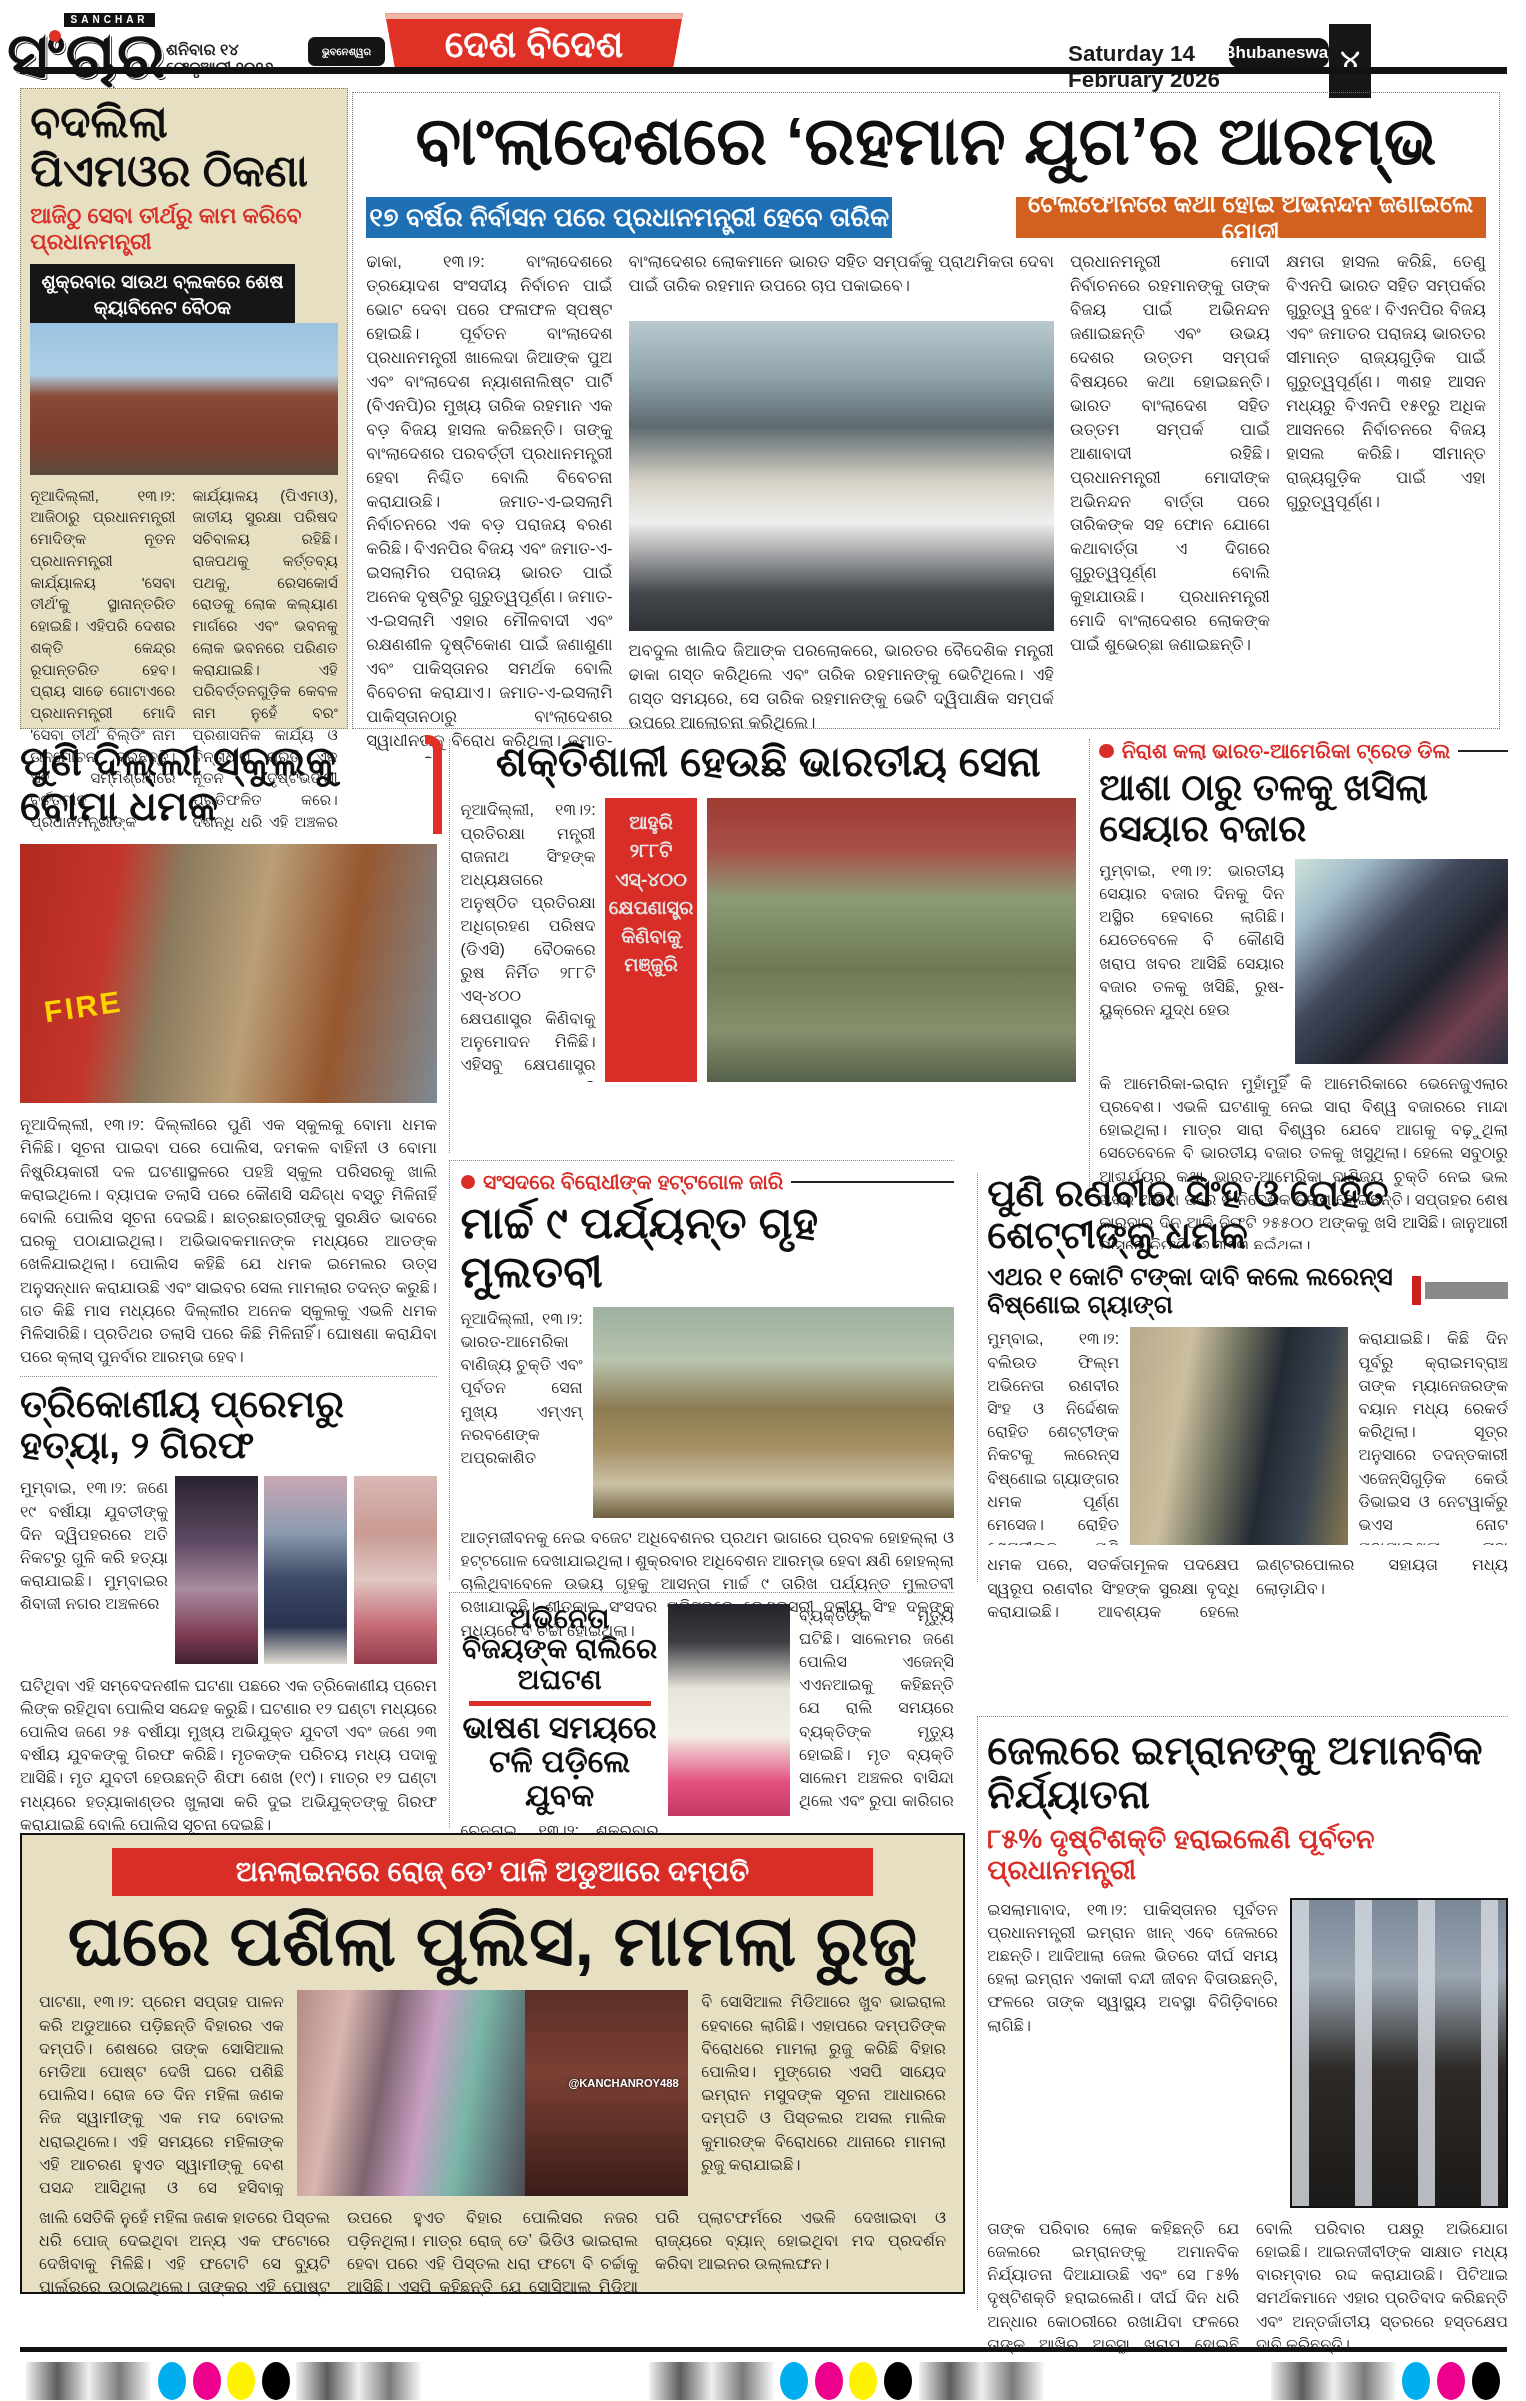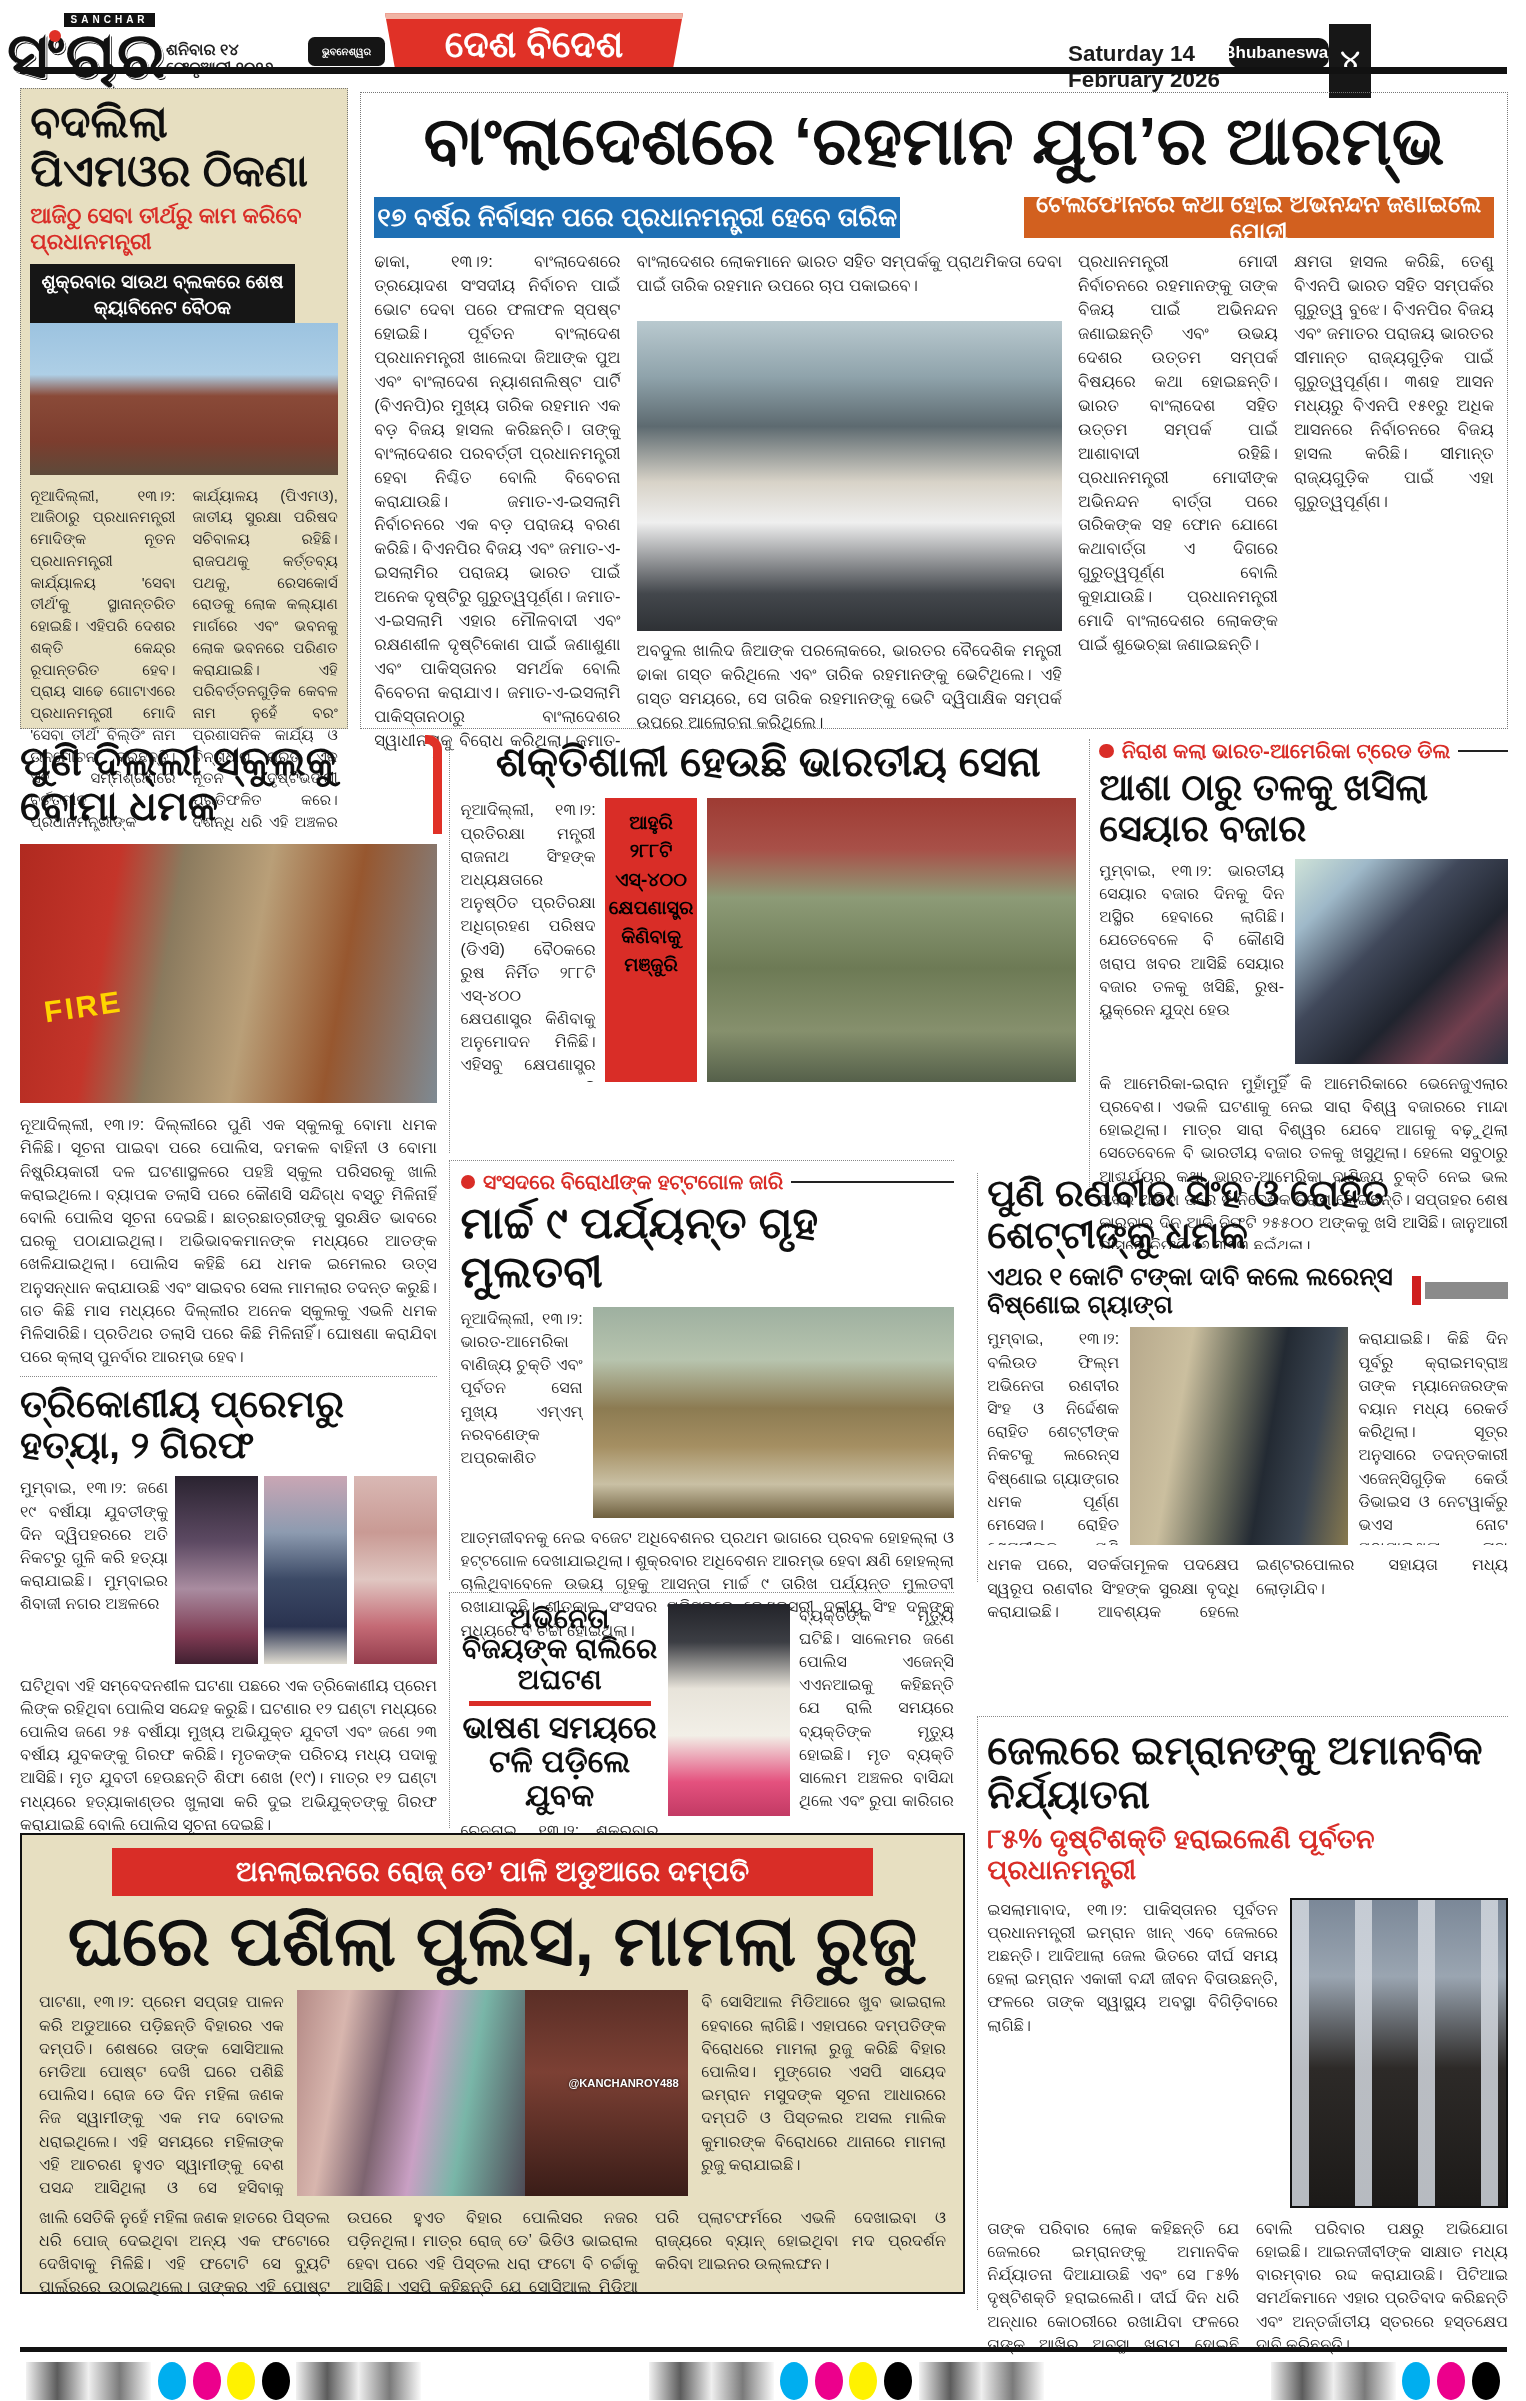--- a/index.html
+++ b/index.html
@@ -96,21 +96,21 @@
   <div class="abs black-rule" style="left:20px;top:67px;width:1487px;height:6.6px;"></div>
 
   <div class="abs beige dotted-box" style="left:20px;top:88px;width:328px;height:641px;padding:9.2px;">
     <div class="headline" style="font-size:44px;">ବଦଲିଲା ପିଏମଓର ଠିକଣା</div>
     <div class="red-sub" style="font-size:22px;margin-top:8px;">ଆଜିଠୁ ସେବା ତୀର୍ଥରୁ କାମ କରିବେ ପ୍ରଧାନମନ୍ତ୍ରୀ</div>
     <div class="cap-box" style="font-size:19px;line-height:1.35;margin-top:9.2px;padding:5.3px 6.6px;width:86%;">ଶୁକ୍ରବାର ସାଉଥ ବ୍ଲକରେ ଶେଷ କ୍ୟାବିନେଟ ବୈଠକ</div>
     <div class="photo ph-building" style="height:152px;margin-top:-2.6px;"></div>
     <div class="body-text cols2" style="height:356px;margin-top:9.2px;font-size:15px;">ନୂଆଦିଲ୍ଲୀ, ୧୩।୨: ଆଜିଠାରୁ ପ୍ରଧାନମନ୍ତ୍ରୀ ମୋଦିଙ୍କ ନୂତନ ପ୍ରଧାନମନ୍ତ୍ରୀ କାର୍ଯ୍ୟାଳୟ 'ସେବା ତୀର୍ଥ'କୁ ସ୍ଥାନାନ୍ତରିତ ହୋଇଛି। ଏହିପରି ଦେଶର ଶକ୍ତି କେନ୍ଦ୍ର ରୂପାନ୍ତରିତ ହେବ। ପ୍ରାୟ ସାଢେ ଗୋଟାଏରେ ପ୍ରଧାନମନ୍ତ୍ରୀ ମୋଦି 'ସେବା ତୀର୍ଥ' ବିଲ୍ଡିଂ ନାମ ଉନ୍ମୋଚନ କରିଛନ୍ତି। ଏହି ସମ୍ମିଶ୍ରଣରେ ବର୍ତ୍ତମାନ ପ୍ରଧାନମନ୍ତ୍ରୀଙ୍କ କାର୍ଯ୍ୟାଳୟ (ପିଏମଓ), ଜାତୀୟ ସୁରକ୍ଷା ପରିଷଦ ସଚିବାଳୟ ରହିଛି। ରାଜପଥକୁ କର୍ତ୍ତବ୍ୟ ପଥକୁ, ରେସକୋର୍ସ ରୋଡକୁ ଲୋକ କଲ୍ୟାଣ ମାର୍ଗରେ ଏବଂ ଭବନକୁ ଲୋକ ଭବନରେ ପରିଣତ କରାଯାଇଛି। ଏହି ପରିବର୍ତ୍ତନଗୁଡ଼ିକ କେବଳ ନାମ ନୁହେଁ ବରଂ ପ୍ରଶାସନିକ କାର୍ଯ୍ୟ ଓ ଚିନ୍ତାଧାରା ପ୍ରତି ଏକ ନୂତନ ଦୃଷ୍ଟିଭଙ୍ଗୀ ପ୍ରତିଫଳିତ କରେ। ଦଶନ୍ଧି ଧରି ଏହି ଅଞ୍ଚଳର ବିଭିନ୍ନ ସ୍ଥାନରେ ଅନେକ ଗୁରୁତ୍ୱପୂର୍ଣ୍ଣ କେନ୍ଦ୍ର ସରକାରୀ କାର୍ଯ୍ୟାଳୟ ଏବଂ ମନ୍ତ୍ରଣାଳୟ ଜୀର୍ଣ୍ଣ ଏବଂ ଭଡ଼ା ଘରୁ ପରିଚାଳିତ ହେଉଥିଲା। ପ୍ରାୟତଃ କାର୍ଯ୍ୟକ୍ଷମ ଅସୁବିଧା, ସମନ୍ୱୟର ଅଭାବ, ବର୍ଦ୍ଧିତ ଖର୍ଚ୍ଚ ଏବଂ କର୍ମଚାରୀମାନଙ୍କ ଉପଯୁକ୍ତ କାର୍ଯ୍ୟ ପରିବେଶର ଅଭାବ ରହୁଥିଲା। ନୂତନ କ୍ୟାମ୍ପସ ପ୍ରଶାସନିକ କାର୍ଯ୍ୟକୁ ଏକକ କ୍ୟାମ୍ପସରେ ଏକୀକୃତ କରି ସମସ୍ୟାଗୁଡ଼ିକର ସମାଧାନ କରେ, ଯାହା ଏବଂ ସାଧାରଣ ପ୍ରଶାସନ ଆଭିମୁଖ୍ୟକୁ ପ୍ରତିଫଳିତ କରେ। କେନ୍ଦ୍ରୀୟ ଭିସ୍ତାରେ ଅବସ୍ଥିତ ଅନେକ କାର୍ଯ୍ୟାଳୟ ଏକତ୍ର ହେବ।</div>
   </div>
 
-  <div class="abs dotted-box" style="left:360px;top:92px;width:1148px;height:637px;padding:10.6px 13.2px;">
+  <div class="abs dotted-box" style="left:352px;top:92px;width:1148px;height:637px;padding:10.6px 13.2px;">
     <div class="headline" style="font-size:67px;text-align:center;">ବାଂଲାଦେଶରେ ‘ରହମାନ ଯୁଗ’ର ଆରମ୍ଭ</div>
     <div style="display:flex;margin-top:20px;gap:16px;">
       <div class="banner" style="background:#1e6fb4;flex:0 0 47%;height:41px;font-size:26px;">୧୭ ବର୍ଷର ନିର୍ବାସନ ପରେ ପ୍ରଧାନମନ୍ତ୍ରୀ ହେବେ ତାରିକ</div>
       <div style="flex:1;"></div>
       <div class="banner" style="background:#d2601f;flex:0 0 42%;height:41px;font-size:24.4px;">ଟେଲିଫୋନରେ କଥା ହୋଇ ଅଭିନନ୍ଦନ ଜଣାଇଲେ ମୋଦୀ</div>
     </div>
     <div style="display:flex;gap:16px;margin-top:12px;">
       <div class="body-text" style="flex:0 0 22%;height:508px;font-size:16.5px;">ଢାକା, ୧୩।୨: ବାଂଲାଦେଶରେ ତ୍ରୟୋଦଶ ସଂସଦୀୟ ନିର୍ବାଚନ ପାଇଁ ଭୋଟ ଦେବା ପରେ ଫଳାଫଳ ସ୍ପଷ୍ଟ ହୋଇଛି। ପୂର୍ବତନ ବାଂଲାଦେଶ ପ୍ରଧାନମନ୍ତ୍ରୀ ଖାଲେଦା ଜିଆଙ୍କ ପୁଅ ଏବଂ ବାଂଲାଦେଶ ନ୍ୟାଶନାଲିଷ୍ଟ ପାର୍ଟି (ବିଏନପି)ର ମୁଖ୍ୟ ତାରିକ ରହମାନ ଏକ ବଡ଼ ବିଜୟ ହାସଲ କରିଛନ୍ତି। ତାଙ୍କୁ ବାଂଲାଦେଶର ପରବର୍ତ୍ତୀ ପ୍ରଧାନମନ୍ତ୍ରୀ ହେବା ନିଶ୍ଚିତ ବୋଲି ବିବେଚନା କରାଯାଉଛି। ଜମାତ-ଏ-ଇସଲାମି ନିର୍ବାଚନରେ ଏକ ବଡ଼ ପରାଜୟ ବରଣ କରିଛି। ବିଏନପିର ବିଜୟ ଏବଂ ଜମାତ-ଏ-ଇସଲାମିର ପରାଜୟ ଭାରତ ପାଇଁ ଅନେକ ଦୃଷ୍ଟିରୁ ଗୁରୁତ୍ୱପୂର୍ଣ୍ଣ। ଜମାତ-ଏ-ଇସଲାମି ଏହାର ମୌଳବାଦୀ ଏବଂ ରକ୍ଷଣଶୀଳ ଦୃଷ୍ଟିକୋଣ ପାଇଁ ଜଣାଶୁଣା ଏବଂ ପାକିସ୍ତାନର ସମର୍ଥକ ବୋଲି ବିବେଚନା କରାଯାଏ। ଜମାତ-ଏ-ଇସଲାମି ପାକିସ୍ତାନଠାରୁ ବାଂଲାଦେଶର ସ୍ୱାଧୀନତାକୁ ବିରୋଧ କରିଥିଲା। ଜମାତ-ଏ-ଇସଲାମିର ବାଂଲାଦେଶର ସଂଖ୍ୟାଲଘୁ ପ୍ରତି ନକାରାତ୍ମକ ମନୋଭାବ ରହିଛି। ତଥାପି, ବାଂଲାଦେଶର ବର୍ତ୍ତମାନର ରାଜନୈତିକ ପରିସ୍ଥିତିକୁ ଦୃଷ୍ଟିରେ ରଖି, ବିଏନପିର ବିଜୟ ଭାରତ ପାଇଁ ଭଲ ଖବର।</div>
       <div style="flex:0 0 38%;display:flex;flex-direction:column;gap:8px;">
         <div class="body-text" style="height:63px;font-size:16.5px;">ବାଂଲାଦେଶର ଲୋକମାନେ ଭାରତ ସହିତ ସମ୍ପର୍କକୁ ପ୍ରାଥମିକତା ଦେବା ପାଇଁ ତାରିକ ରହମାନ ଉପରେ ଚାପ ପକାଇବେ।</div>
@@ -130,21 +130,21 @@
     <div class="photo ph-fire" style="height:259px;margin-top:14.5px;">
       <span class="fire-word">FIRE</span>
     </div>
     <div class="body-text" style="height:284px;margin-top:10.6px;">ନୂଆଦିଲ୍ଲୀ, ୧୩।୨: ଦିଲ୍ଲୀରେ ପୁଣି ଏକ ସ୍କୁଲକୁ ବୋମା ଧମକ ମିଳିଛି। ସୂଚନା ପାଇବା ପରେ ପୋଲିସ, ଦମକଳ ବାହିନୀ ଓ ବୋମା ନିଷ୍କ୍ରିୟକାରୀ ଦଳ ଘଟଣାସ୍ଥଳରେ ପହଞ୍ଚି ସ୍କୁଲ ପରିସରକୁ ଖାଲି କରାଇଥିଲେ। ବ୍ୟାପକ ତଲାସି ପରେ କୌଣସି ସନ୍ଦିଗ୍ଧ ବସ୍ତୁ ମିଳିନାହିଁ ବୋଲି ପୋଲିସ ସୂଚନା ଦେଇଛି। ଛାତ୍ରଛାତ୍ରୀଙ୍କୁ ସୁରକ୍ଷିତ ଭାବରେ ଘରକୁ ପଠାଯାଇଥିଲା। ଅଭିଭାବକମାନଙ୍କ ମଧ୍ୟରେ ଆତଙ୍କ ଖେଳିଯାଇଥିଲା। ପୋଲିସ କହିଛି ଯେ ଧମକ ଇମେଲର ଉତ୍ସ ଅନୁସନ୍ଧାନ କରାଯାଉଛି ଏବଂ ସାଇବର ସେଲ ମାମଲାର ତଦନ୍ତ କରୁଛି। ଗତ କିଛି ମାସ ମଧ୍ୟରେ ଦିଲ୍ଲୀର ଅନେକ ସ୍କୁଲକୁ ଏଭଳି ଧମକ ମିଳିସାରିଛି। ପ୍ରତିଥର ତଲାସି ପରେ କିଛି ମିଳିନାହିଁ। ଘୋଷଣା କରାଯିବା ପରେ କ୍ଲାସ୍ ପୁନର୍ବାର ଆରମ୍ଭ ହେବ।</div>
   </div>
 
   <div class="abs" style="left:449px;top:739px;width:627px;height:414px;border-left:1.3px dotted #888;padding-left:10.6px;">
     <div class="headline" style="font-size:42px;text-align:center;">ଶକ୍ତିଶାଳୀ ହେଉଛି ଭାରତୀୟ ସେନା</div>
     <div style="display:flex;gap:9.2px;margin-top:13.2px;">
       <div class="body-text" style="flex:0 0 135px;height:284px;font-size:16px;">ନୂଆଦିଲ୍ଲୀ, ୧୩।୨: ପ୍ରତିରକ୍ଷା ମନ୍ତ୍ରୀ ରାଜନାଥ ସିଂହଙ୍କ ଅଧ୍ୟକ୍ଷତାରେ ଅନୁଷ୍ଠିତ ପ୍ରତିରକ୍ଷା ଅଧିଗ୍ରହଣ ପରିଷଦ (ଡିଏସି) ବୈଠକରେ ରୁଷ ନିର୍ମିତ ୨୮୮ଟି ଏସ୍-୪୦୦ କ୍ଷେପଣାସ୍ତ୍ର କିଣିବାକୁ ଅନୁମୋଦନ ମିଳିଛି। ଏହିସବୁ କ୍ଷେପଣାସ୍ତ୍ର ୧୦ହଜାର କୋଟି ଟଙ୍କା ବ୍ୟୟରେ କିଣାଯିବ ବୋଲି ପ୍ରତିରକ୍ଷା ବିଶେଷଜ୍ଞ ସୂଚନା ଦେଇଛନ୍ତି। ସରକାର ଅପରେସନ ସିନ୍ଦୁରରେ ବ୍ୟବହୃତ ତଥା ଅଧିକ ଦୂରଗାମୀ ଏବଂ ସଠିକ ଲକ୍ଷ୍ୟଭେଦୀ ଅସ୍ତ୍ର ଆଡ଼କୁ ଧ୍ୟାନ ଦେଇଛି।</div>
-      <div style="flex:0 0 79px;background:#d92d27;color:#000000;font-weight:bold;font-size:19px;line-height:1.5;
+      <div style="flex:0 0 79px;background:#d92d27;color:#e5e5e5;font-weight:bold;font-size:19px;line-height:1.5;
                   text-align:center;padding:10.6px 4px;height:284px;">ଆହୁରି ୨୮୮ଟି ଏସ୍-୪୦୦ କ୍ଷେପଣାସ୍ତ୍ର କିଣିବାକୁ ମଞ୍ଜୁରି</div>
       <div class="photo ph-army" style="flex:1;height:284px;"></div>
     </div>
   </div>
 
   <div class="abs" style="left:1089px;top:739px;width:419px;height:454px;border-left:1.3px dotted #888;padding-left:9.2px;">
     <div class="kicker">
       <span class="dot"></span>
       <span class="ktext">ନିରାଶ କଲା ଭାରତ-ଆମେରିକା ଟ୍ରେଡ ଡିଲ</span>
       <span class="kline"></span>

